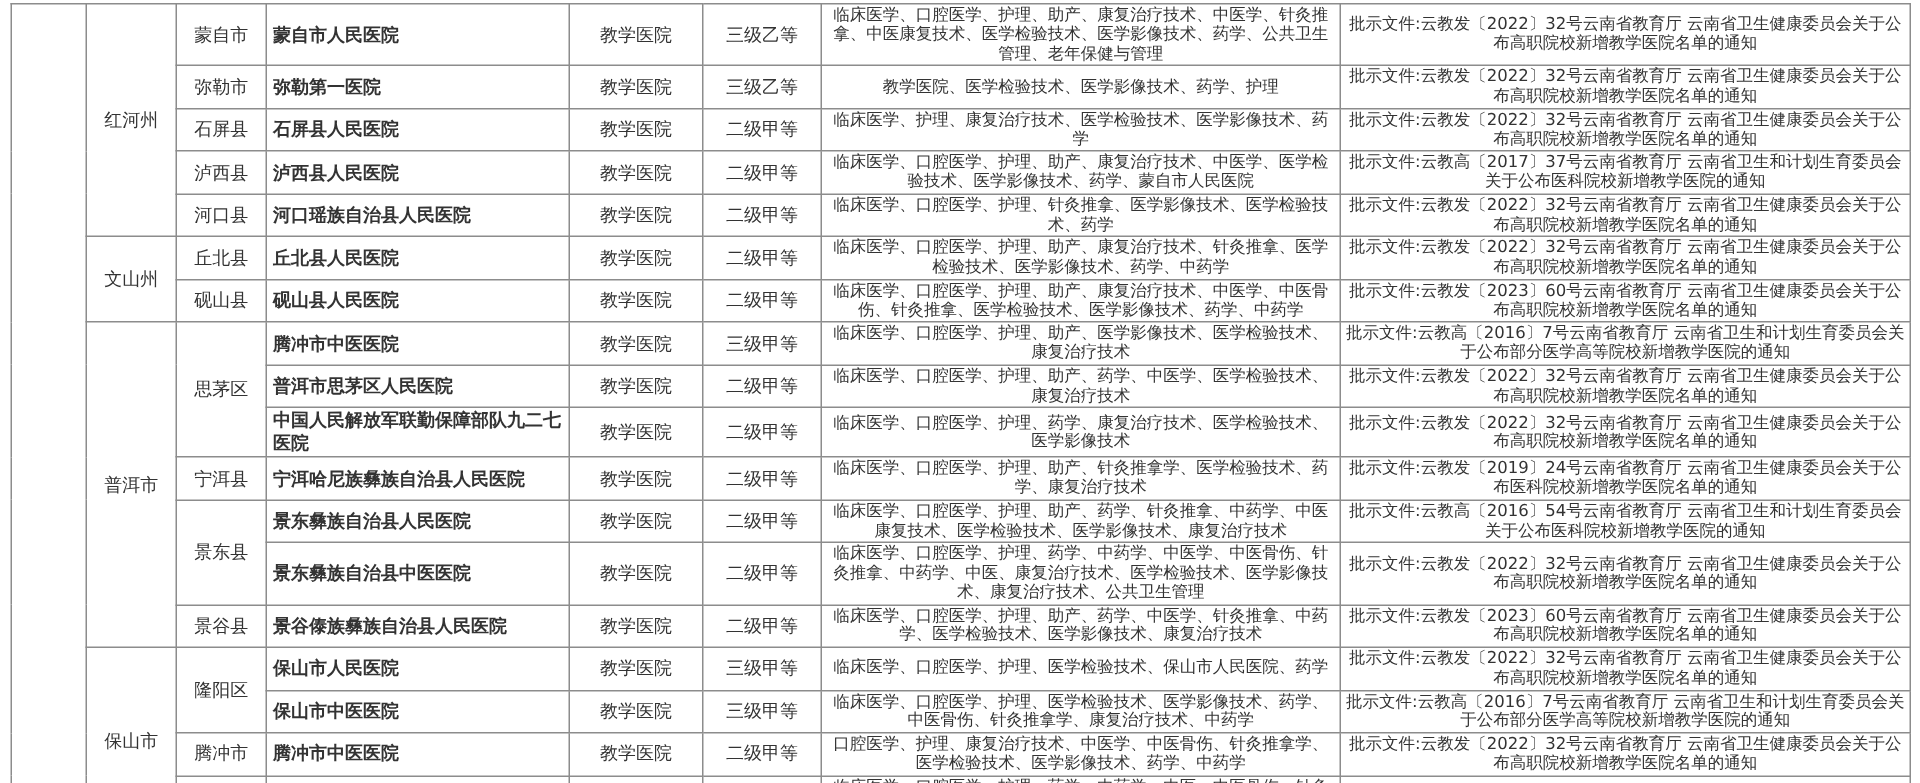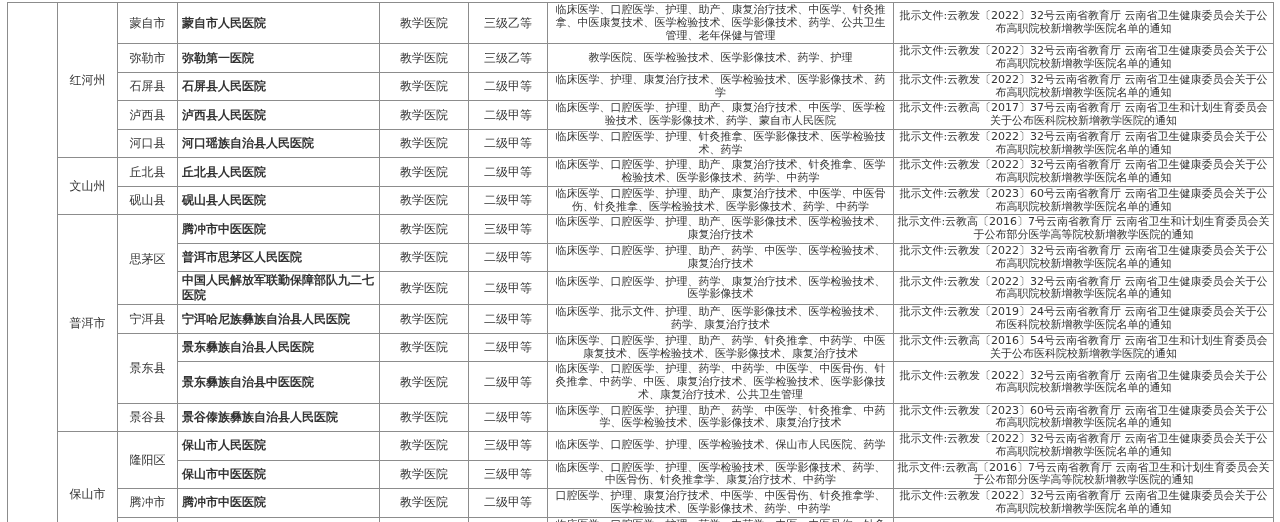--- a/index.html
+++ b/index.html
@@ -109,21 +109,21 @@
           <td class="center mid">教学医院</td>
           <td class="center mid">二级甲等</td>
           <td class="small">临床医学、口腔医学、护理、药学、康复治疗技术、医学检验技术、医学影像技术</td>
           <td class="small">批示文件:云教发〔2022〕32号云南省教育厅 云南省卫生健康委员会关于公布高职院校新增教学医院名单的通知</td>
         </tr>
         <tr>
           <td class="center mid">宁洱县</td>
           <td class="name">宁洱哈尼族彝族自治县人民医院</td>
           <td class="center mid">教学医院</td>
           <td class="center mid">二级甲等</td>
-          <td class="small">临床医学、批示文件、护理、助产、医学影像技术、医学检验技术、药学、康复治疗技术</td>
+          <td class="small">临床医学、口腔医学、护理、助产、针灸推拿学、医学检验技术、药学、康复治疗技术</td>
           <td class="small">批示文件:云教发〔2019〕24号云南省教育厅 云南省卫生健康委员会关于公布医科院校新增教学医院名单的通知</td>
         </tr>
         <tr>
           <td class="center mid" rowspan="2">景东县</td>
           <td class="name">景东彝族自治县人民医院</td>
           <td class="center mid">教学医院</td>
           <td class="center mid">二级甲等</td>
           <td class="small">临床医学、口腔医学、护理、助产、药学、针灸推拿、中药学、中医康复技术、医学检验技术、医学影像技术、康复治疗技术</td>
           <td class="small">批示文件:云教高〔2016〕54号云南省教育厅 云南省卫生和计划生育委员会关于公布医科院校新增教学医院的通知</td>
         </tr>

